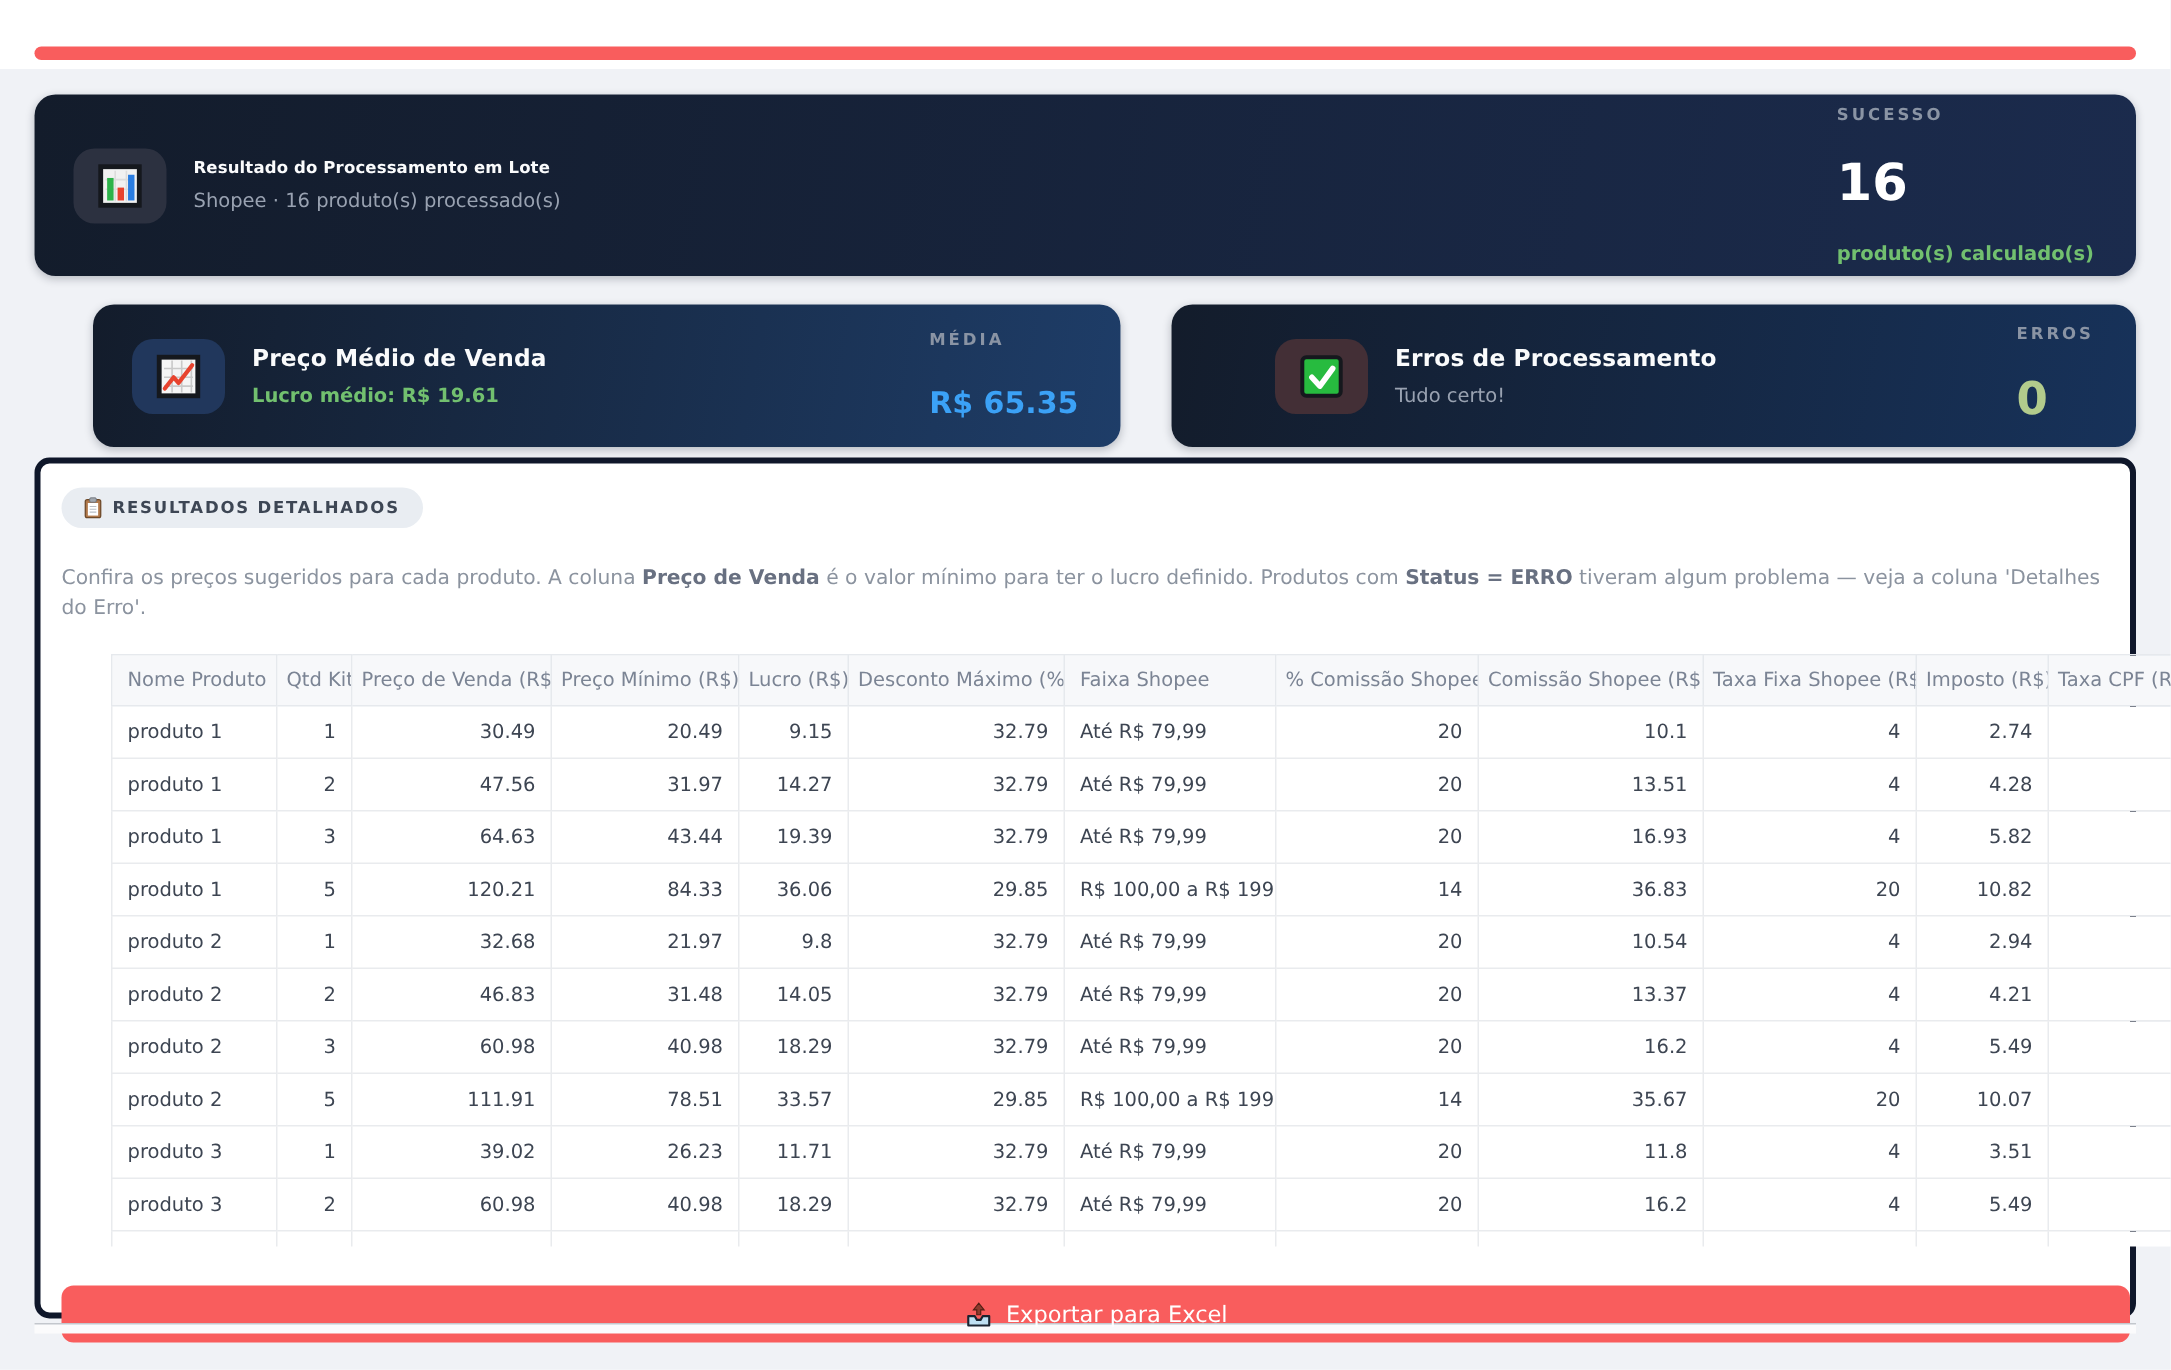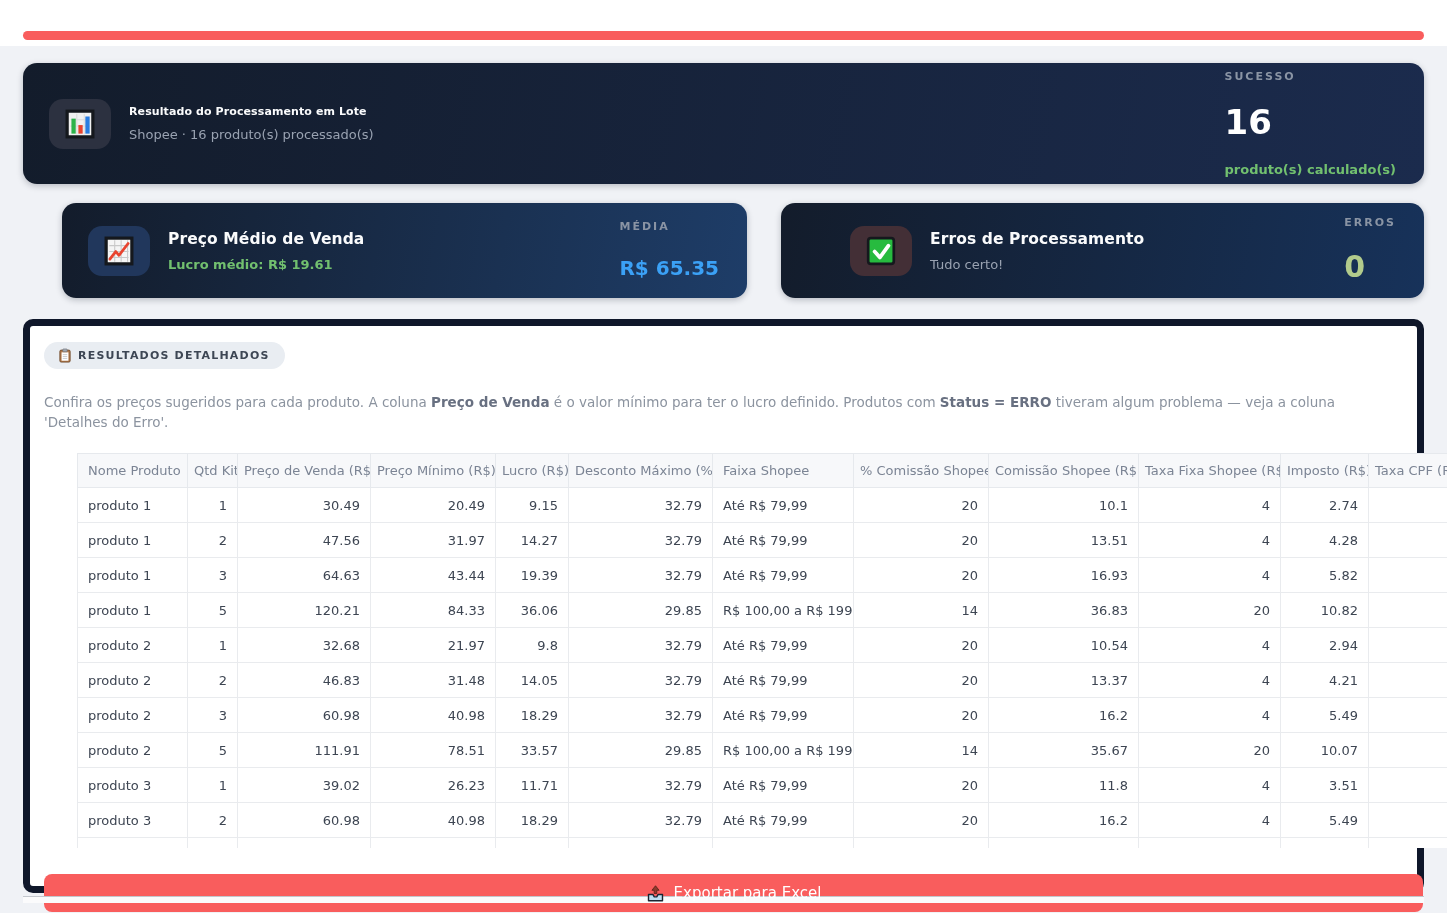--- a/index.html
+++ b/index.html
@@ -29,21 +29,21 @@
   .card-sub{font-size:13px;color:#99a2b1;margin-top:9px;}
   .card-sub.green{color:#72c06f;font-weight:700;}
   .card-stat{position:absolute;right:28px;top:0;bottom:0;display:flex;flex-direction:column;
     justify-content:center;align-items:flex-start;text-align:right;gap:20px;}
   .stat-label{font-size:11px;font-weight:700;letter-spacing:2px;color:#8a94a4;text-transform:uppercase;}
   .stat-big{font-size:34px;font-weight:700;color:#ffffff;line-height:1.15;}
   .stat-blue{font-size:20px;font-weight:700;color:#3ba1f6;line-height:1.3;margin-top:2px;}
   .stat-olive{font-size:30px;font-weight:700;color:#b2cb8c;line-height:1.2;}
   .stat-caption{font-size:13px;font-weight:700;color:#72c06f;margin-top:0;}
   
-  .panel{margin-top:21px;background:#ffffff;border:7px solid #0f172a;border-radius:10px;
+  .panel{margin-top:7px;background:#ffffff;border:4px solid #0f172a;border-radius:10px;
     height:574px;box-sizing:border-box;padding:16px 14px 0;}
   .badge{display:inline-flex;align-items:center;gap:7px;background:#e9edf2;border-radius:15px;
     padding:6px 15px;font-size:11px;font-weight:700;letter-spacing:1.2px;color:#3d4654;}
   .desc{margin:24px 0 0;font-size:13.5px;color:#8b939f;line-height:1.45;}
   .desc b{color:#687081;font-weight:700;}
   .table-wrap{margin-top:21px;height:395px;overflow:hidden;width:1379px;padding-left:33px;}
   table{border-collapse:collapse;table-layout:fixed;width:1391px;font-size:13px;}
   th{background:#f7f8fa;color:#7b8494;font-weight:400;border:1px solid #e6e9ed;
     padding:7px 6px;height:34px;box-sizing:border-box;white-space:nowrap;overflow:hidden;}
   td{color:#3d4552;border:1px solid #e9ebee;padding:8px 10px;height:35px;box-sizing:border-box;

